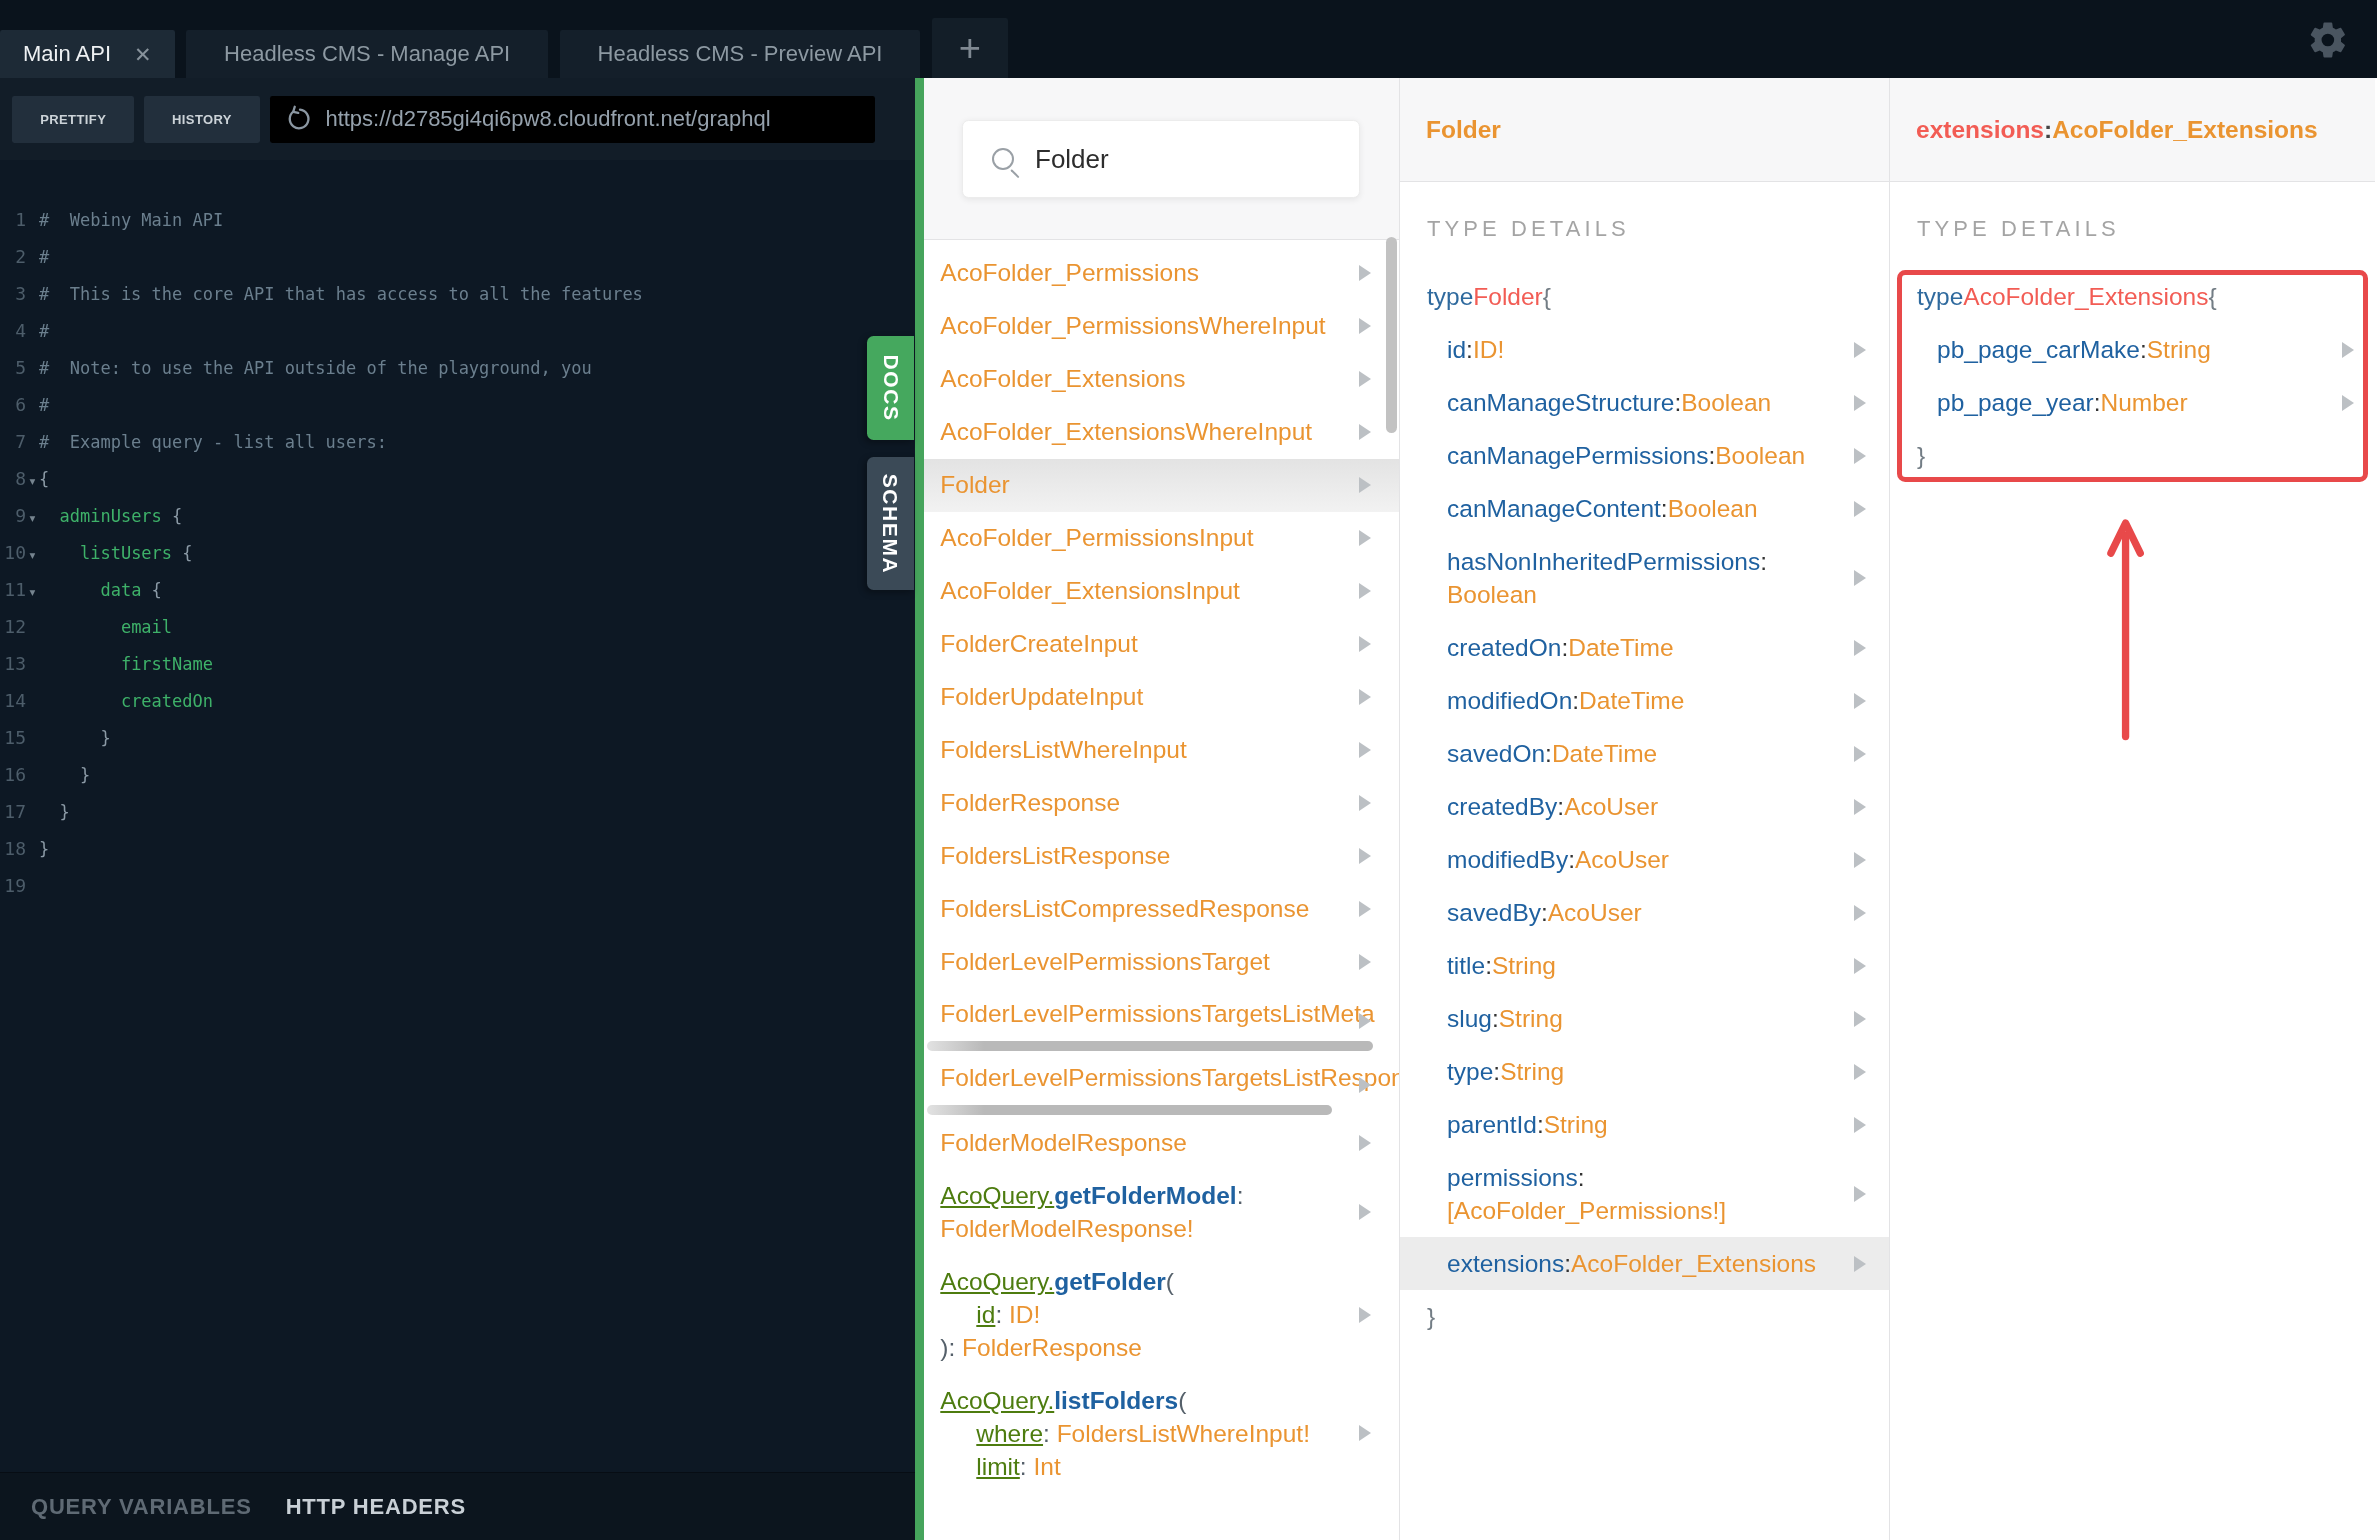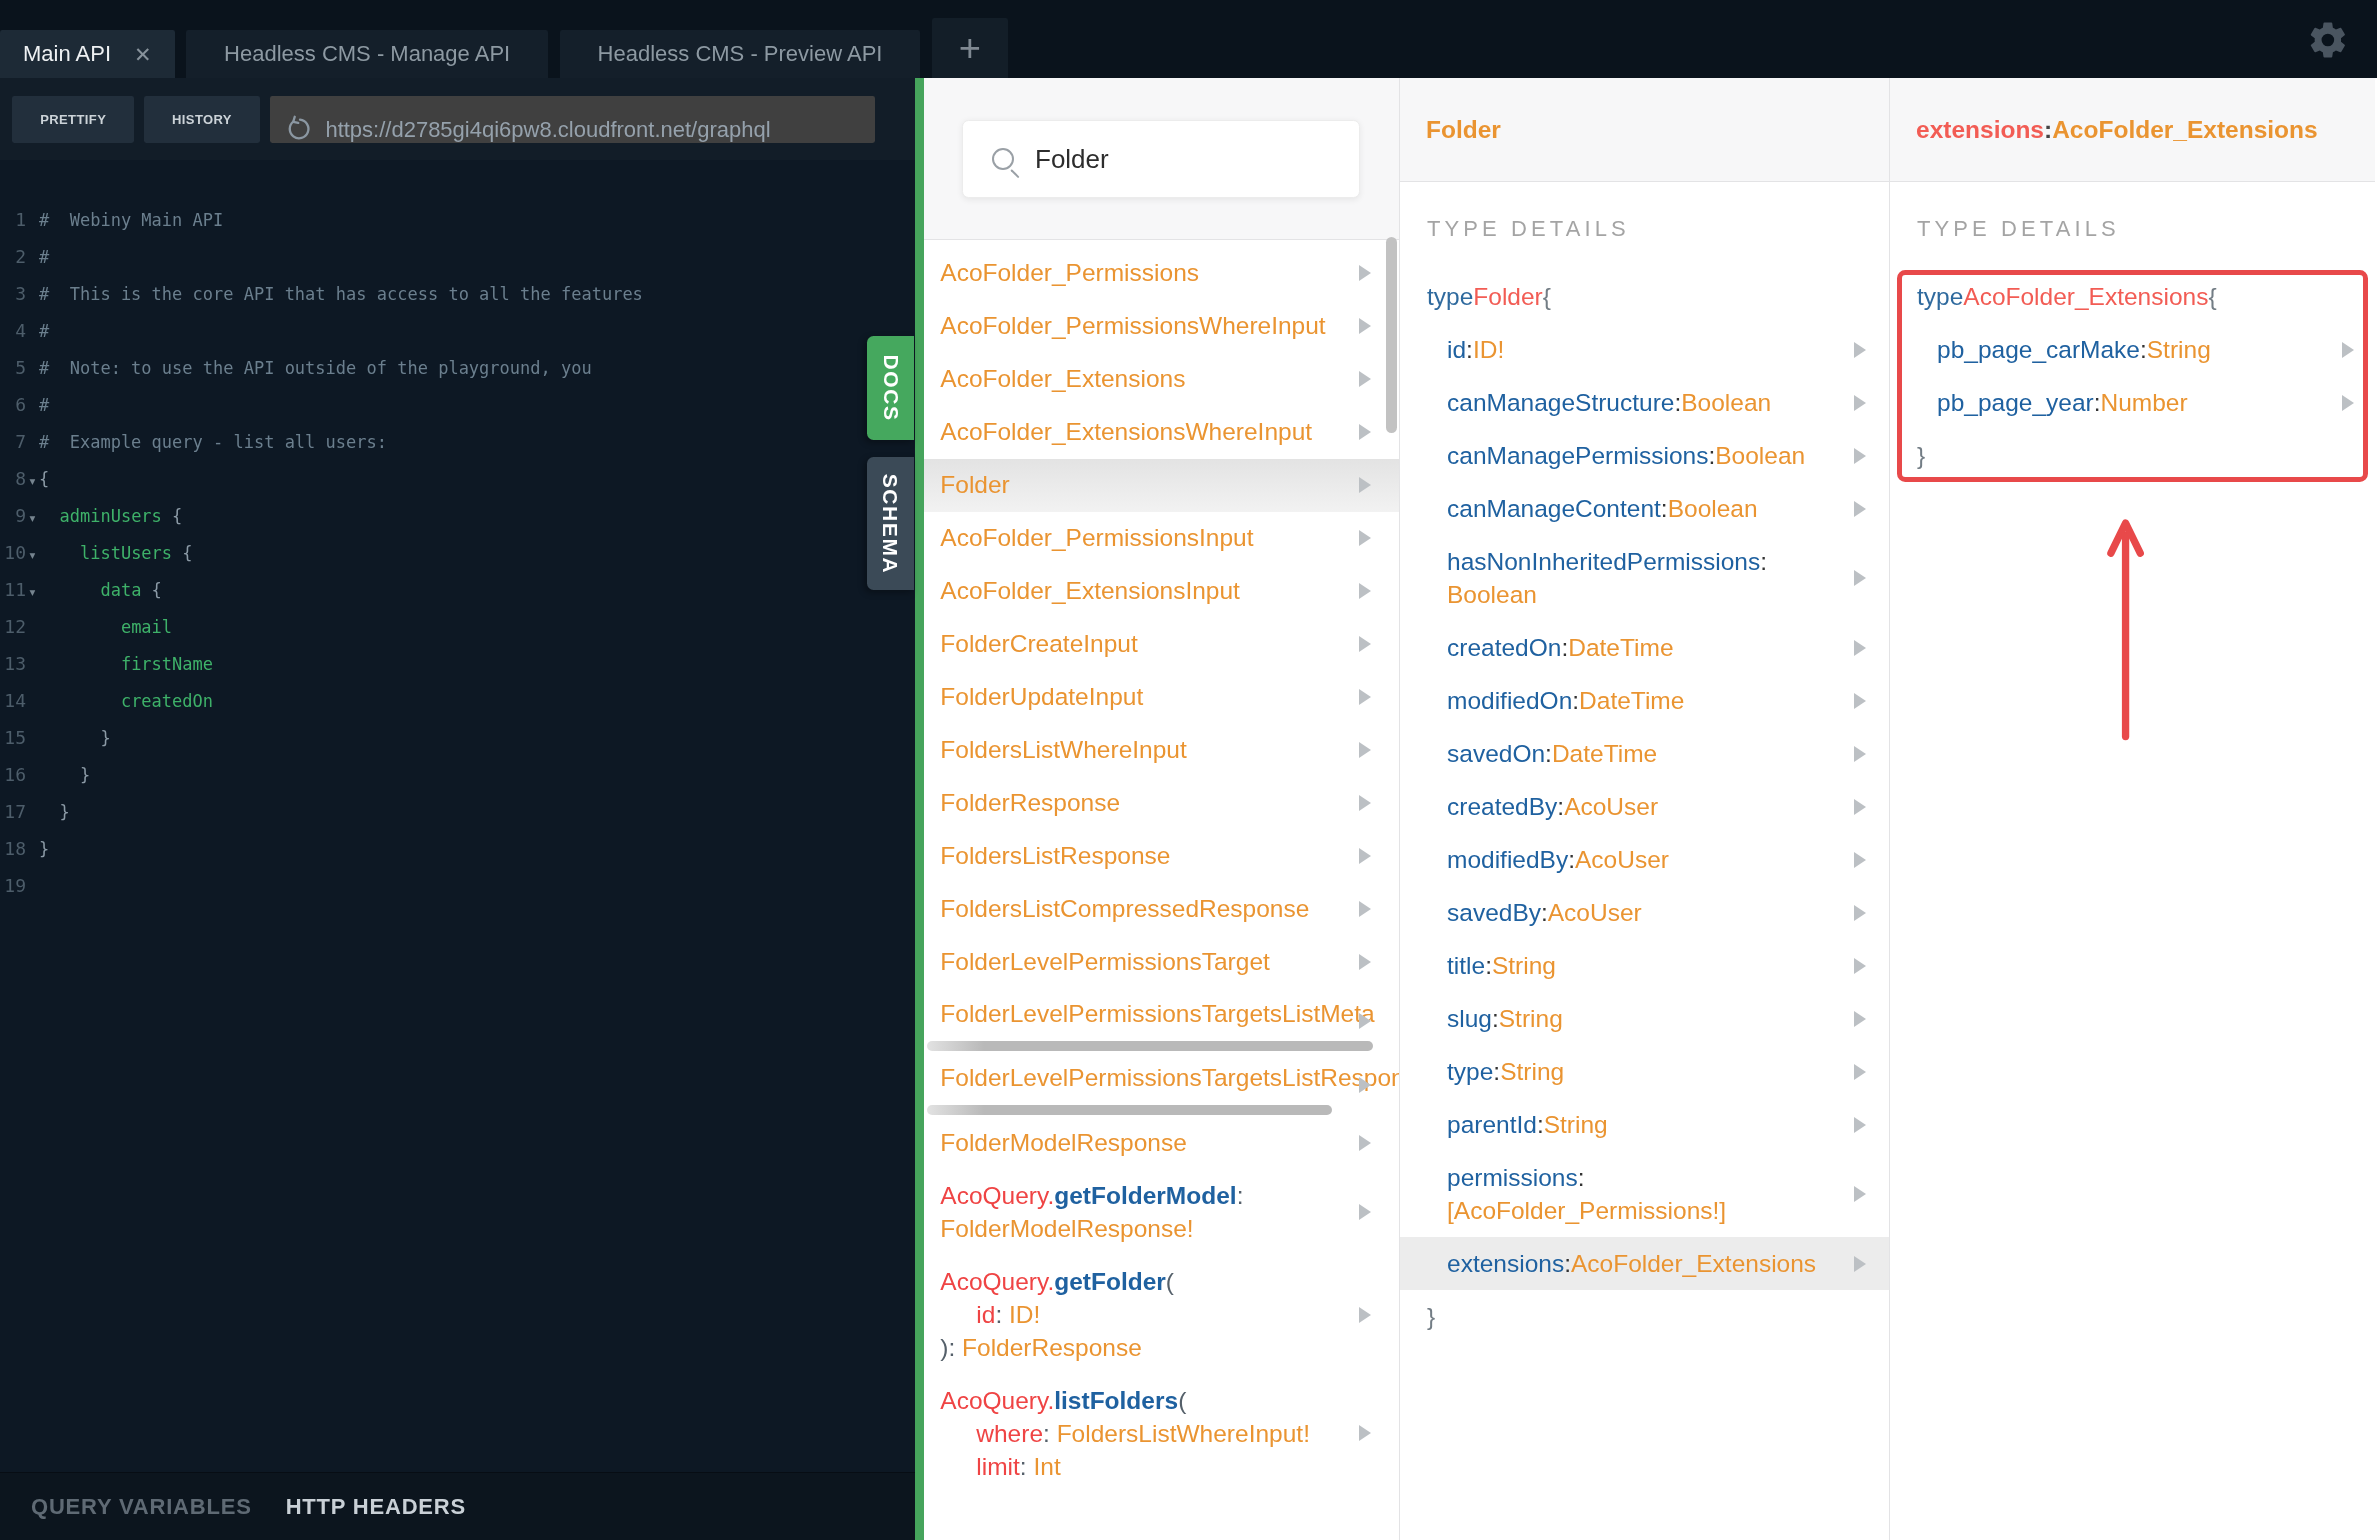--- a/index.html
+++ b/index.html
@@ -23,22 +23,22 @@
   .left { width:915px; display:flex; flex-direction:column; background:#0d1824; }
   .gdivider { width:9px; background:#46a45c; }
   .docs-panel { width:476px; background:#fff; border-right:0.8px solid #e3e3e5; position:relative; overflow:hidden; }
   .type-panel { width:490px; background:#fff; border-right:0.8px solid #e3e3e5; position:relative; overflow:hidden; }
   .ext-panel  { width:485px; background:#fff; position:relative; overflow:hidden; }
 
   
   .toolbar { height:82px; background:#121d28; display:flex; align-items:center; padding-left:12.2px; flex:0 0 auto; }
   .tbtn { height:47px; padding:0 28px; background:#222f3c; color:#ccd3d8; font-size:13px; font-weight:700;
           letter-spacing:0.4px; display:flex; align-items:center; border-radius:2.4px; margin-right:9.8px; }
-  .urlbar { height:47px; width:605px; background:#404040; border-radius:2.4px; display:flex; align-items:flex-end;
-            padding:0 16.3px; }
+  .urlbar { height:47px; width:605px; background:#000000; border-radius:2.4px; display:flex; align-items:center;
+            padding:0 16.3px;text-decoration:underline; }
   .urlbar svg { margin-right:11.4px; flex:0 0 auto; }
   .url-text { color:#95a1ac; font-size:22px; white-space:nowrap; overflow:hidden; }
 
   
   .editor { flex:1 1 auto; overflow:hidden; padding-top:41px; font-family:"DejaVu Sans Mono", monospace; }
   .ed-line { display:flex; height:37px; align-items:center; }
   .ln { width:26px; text-align:right; color:#4d5d6a; font-size:18px; flex:0 0 auto; }
   .fold { width:13px; text-align:center; color:#76848f; font-size:14.7px; flex:0 0 auto; padding-top:3.3px; }
   .code { white-space:pre; font-size:17px; }
   .seg-cmt { color:#6b7f8e; }
@@ -74,21 +74,21 @@
   .d-row.multi { height:auto; display:block; padding:9.8px 0 9.8px 16.3px; }
   .d-line { line-height:33px; white-space:nowrap; }
   .d-line.ind { padding-left:36px; }
   .d-row.hs { height:64px; align-items:flex-start; padding-top:11.4px; }
   .hthumb { position:absolute; bottom:1.6px; left:3.3px; height:10.6px; border-radius:5.7px;
             background:linear-gradient(90deg,#e2e2e2 0,#b9b9b9 57px); }
   .d-row.hs1 .hthumb { width:446px; }
   .d-row.hs2 .hthumb { width:405px; }
 
   .seg-o { color:#ea9431; }
-  .seg-b { color:#ef4444; }
+  .seg-b { color:#4d7c0f;text-decoration:underline; }
   .seg-bb { color:#1f61a0; font-weight:700; }
   .seg-p { color:#55606a; }
 
   .tri { position:absolute; right:28px; top:50%; transform:translateY(-50%); width:0; height:0;
          border-left:12.2px solid #bcc0c4; border-top:8.2px solid transparent; border-bottom:8.2px solid transparent; }
   .type-panel .tri { right:23px; }
   .ext-panel .tri { right:21px; }
 
   .vthumb { position:absolute; right:1.6px; top:159px; width:11.4px; height:196px; border-radius:5.7px; background:#c2c2c2; z-index:15; }
 

